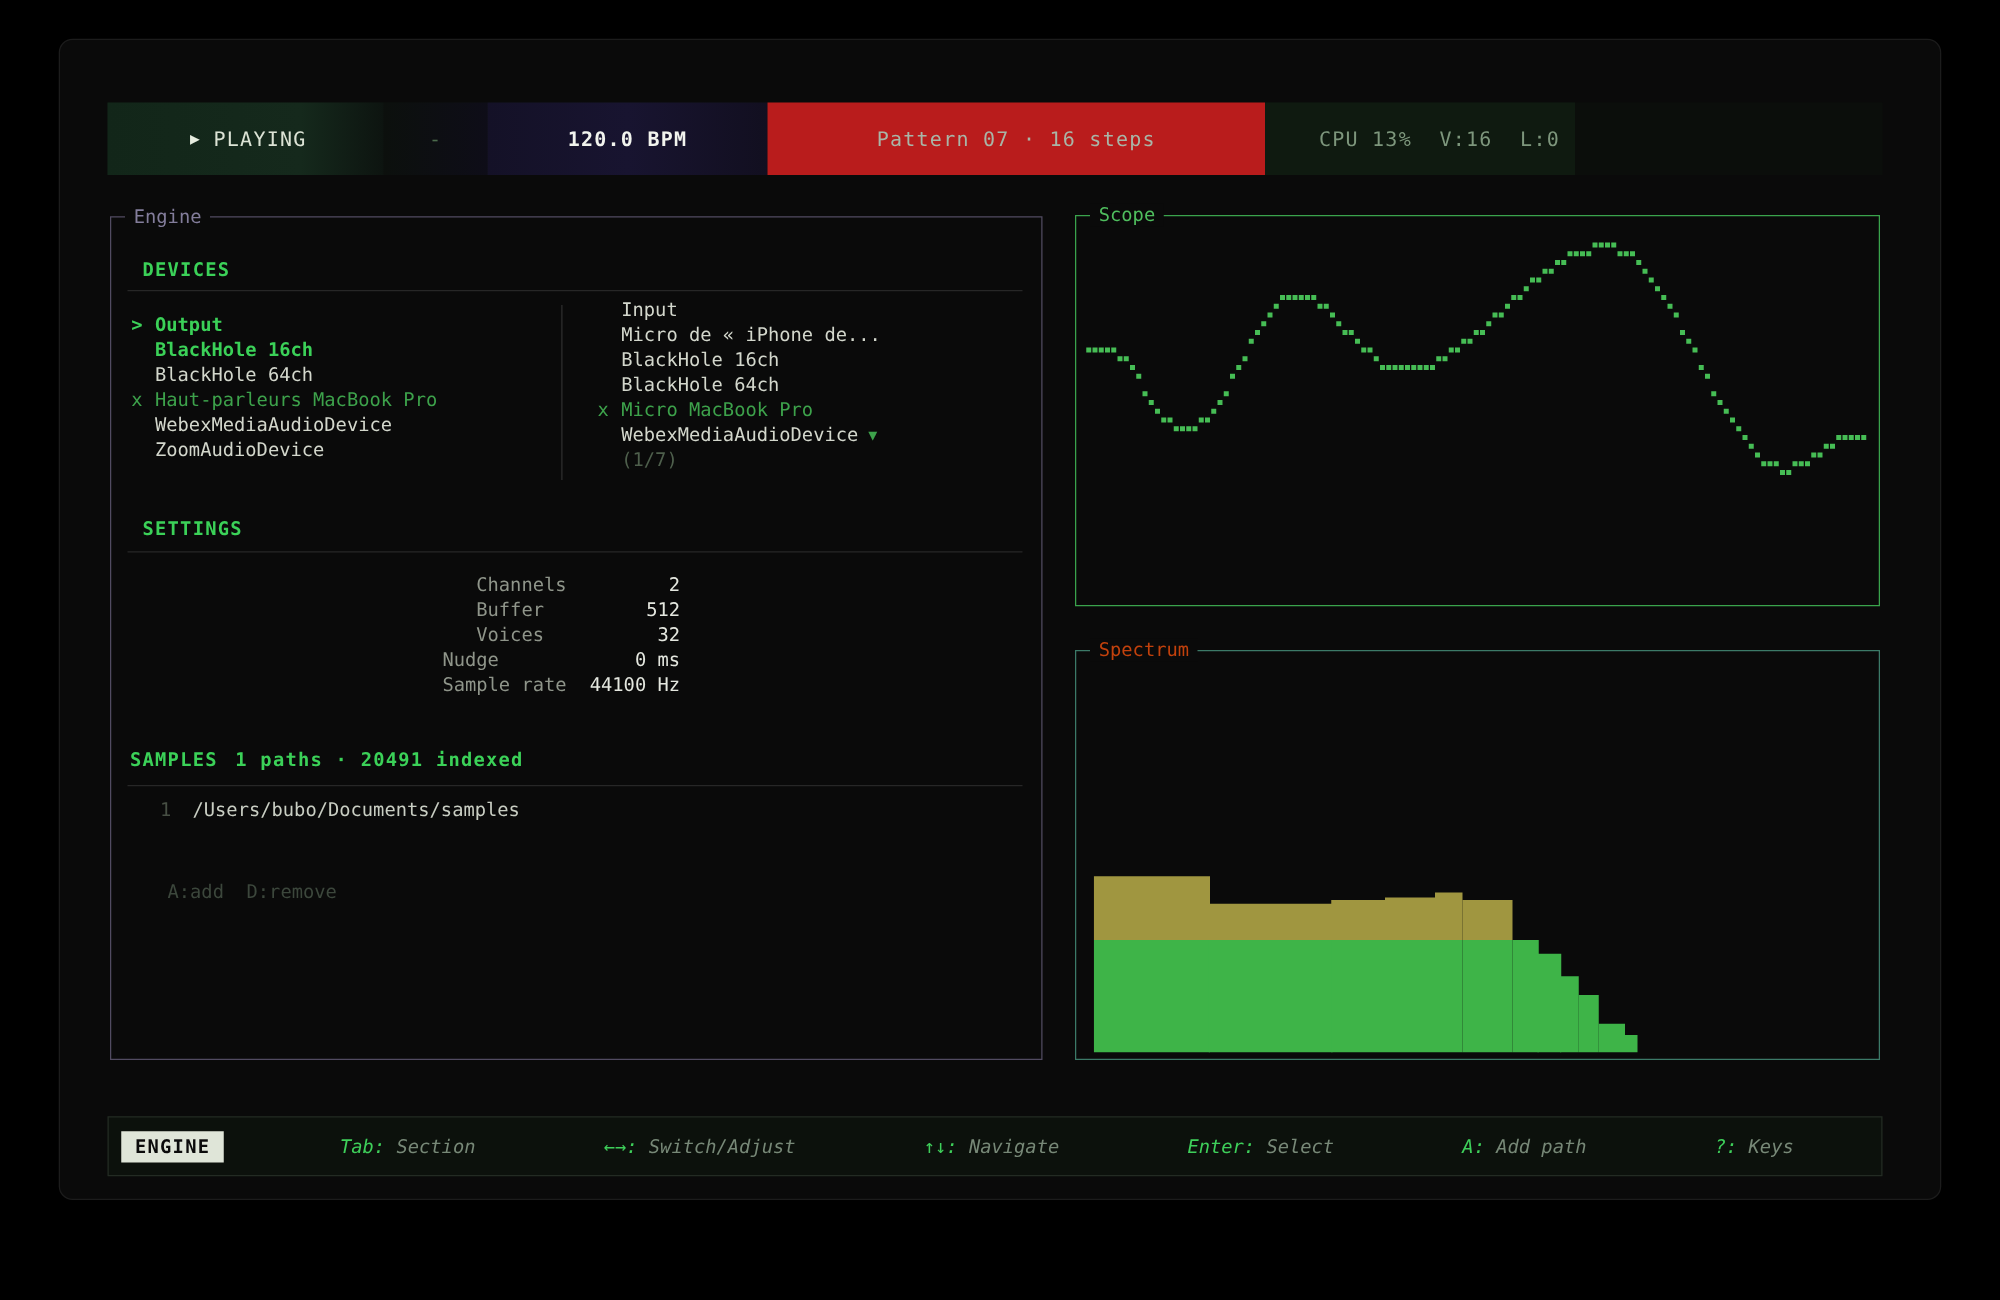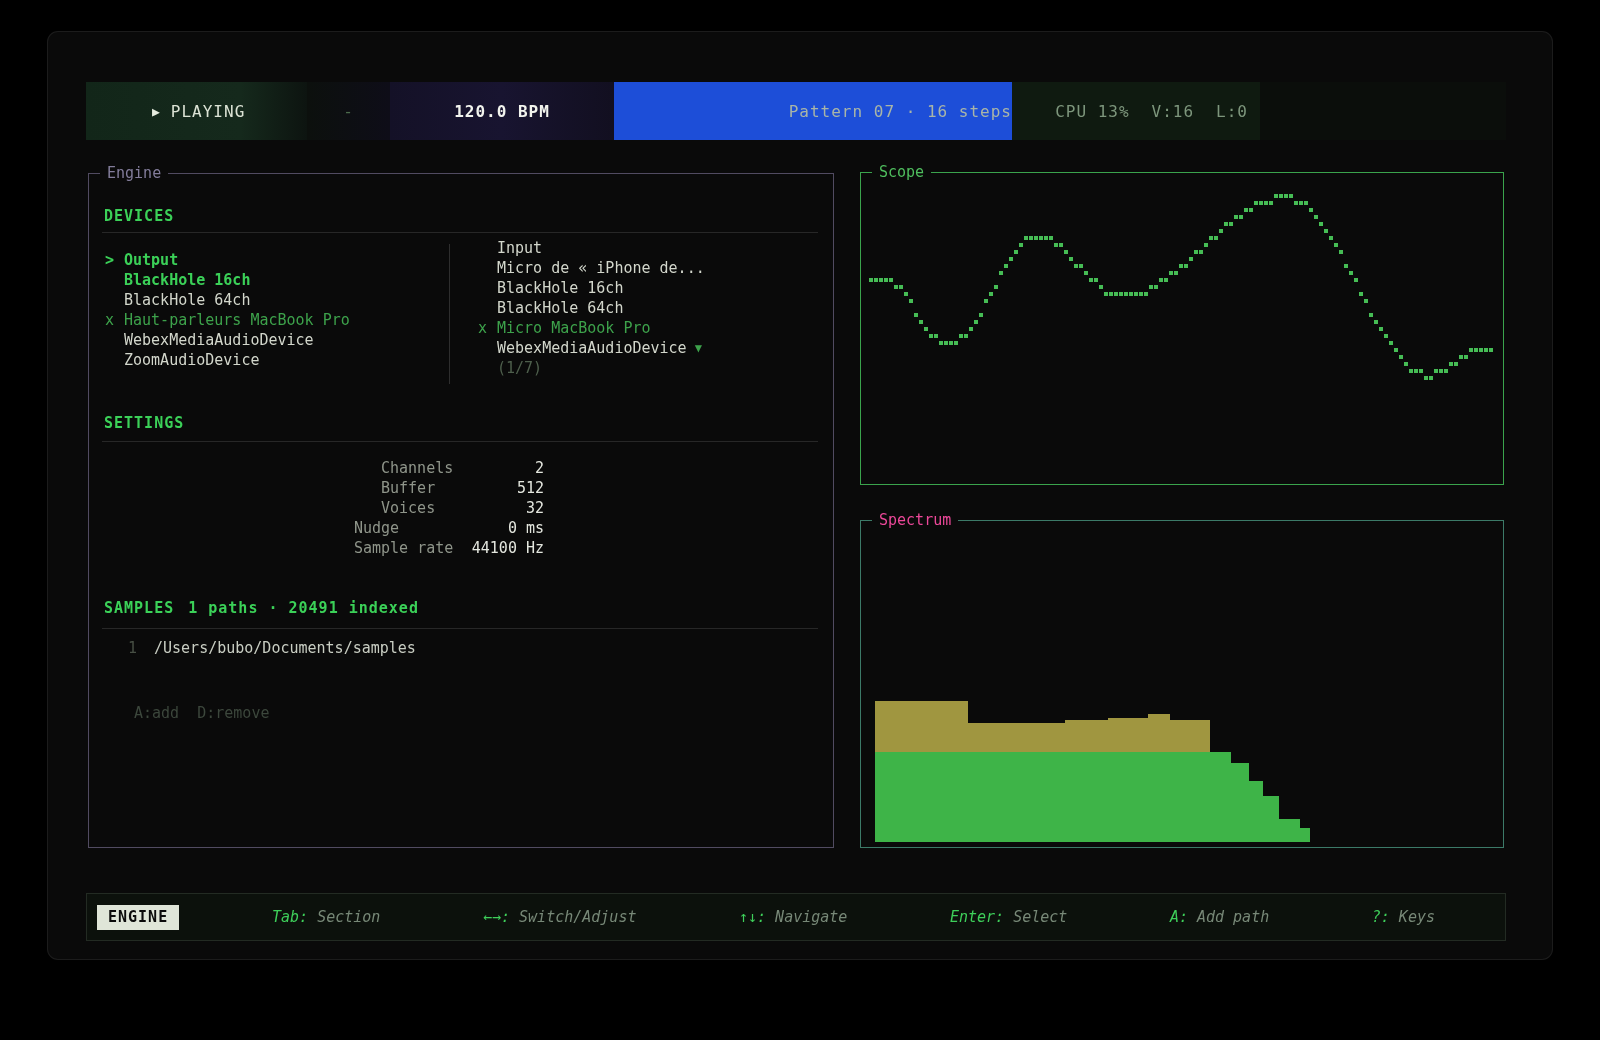--- a/index.html
+++ b/index.html
@@ -14,34 +14,34 @@
   .wtitle{font-family:"Liberation Sans",sans-serif;font-size:12px;font-weight:700;color:#a6a6a6;margin-left:24px;}
 
   
   .topbar{position:absolute;left:38px;top:50px;width:1420px;height:58px;display:flex;background:#0b0e0b;}
   .seg{height:100%;display:flex;align-items:center;font-size:16px;letter-spacing:1px;}
   .seg-playing{width:221px;background:linear-gradient(90deg,#122619 0%,#15291c 70%,#0d1410 100%);color:#dce3d5;padding-left:66px;box-sizing:border-box;}
   .seg-playing .picon{font-size:13px;margin-right:10px;color:#e6ecdf;}
   .seg-dash{width:83px;background:linear-gradient(90deg,#0c100d,#0e0d18);color:#4c6b4c;justify-content:center;}
   .seg-bpm{width:224px;background:linear-gradient(90deg,#141127 0%,#181430 50%,#120f20 100%);color:#f2f4ee;font-weight:700;justify-content:center;}
   .seg-bank{width:246px;background:linear-gradient(90deg,#0d1a20,#0e1e23 60%,#0b1518);color:#c8d2c6;justify-content:center;}
-  .seg-pattern{width:398px;background:#1d4ed8;color:#a9b5a7;justify-content:flex-end;}
+  .seg-pattern{width:398px;background:#b91c1c;color:#a9b5a7;justify-content:center;}
   .seg-cpu{width:248px;background:#0f1a10;color:#7d967c;justify-content:flex-end;padding-right:12px;box-sizing:border-box;gap:22px;}
 
   
   .panel{position:absolute;background:transparent;}
   .panel-label{position:absolute;top:-10px;left:11px;background:#0a0a0a;padding:0 7px;font-size:15px;}
   .engine-panel{left:40px;top:141px;width:744px;height:673px;border:1px solid #514b61;}
   .engine-panel .panel-label{color:#837d9b;}
   .scope-panel{left:812px;top:140px;width:642px;height:311px;border:1px solid #3aa34c;}
   .scope-panel .panel-label{color:#4fbe5e;}
   .spectrum-panel{left:812px;top:488px;width:642px;height:326px;border:1px solid #3c7a68;}
-  .spectrum-panel .panel-label{color:#ec4899;}
-
-  .heading{position:absolute;left:15px;font-size:15px;font-weight:700;color:#3bd158;letter-spacing:1px;}
+  .spectrum-panel .panel-label{color:#c2410c;}
+
+  .heading{position:absolute;left:25px;font-size:15px;font-weight:700;color:#3bd158;letter-spacing:1px;}
   .hrline{position:absolute;left:13px;width:716px;height:1px;background:#272727;}
 
   .devcol{position:absolute;width:345px;font-size:15px;line-height:20px;}
   .drow{display:flex;white-space:pre;}
   .drow .pfx{width:19px;color:#3da24b;flex:none;}
   .drow .txt{color:#d3d7cc;}
   .drow.hdr .pfx{color:#3bd158;font-weight:700;}
   .drow.hdr-out .txt{color:#3bd158;font-weight:700;}
   .drow.selected .txt{color:#3bd158;font-weight:700;}
   .drow.active .txt{color:#3da24b;}

